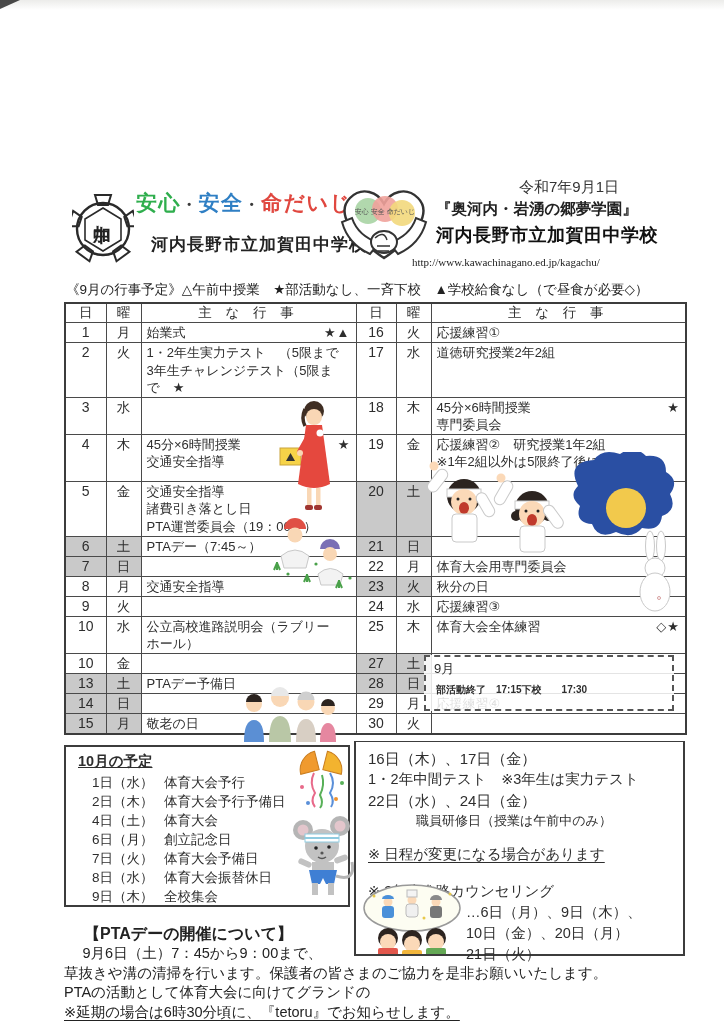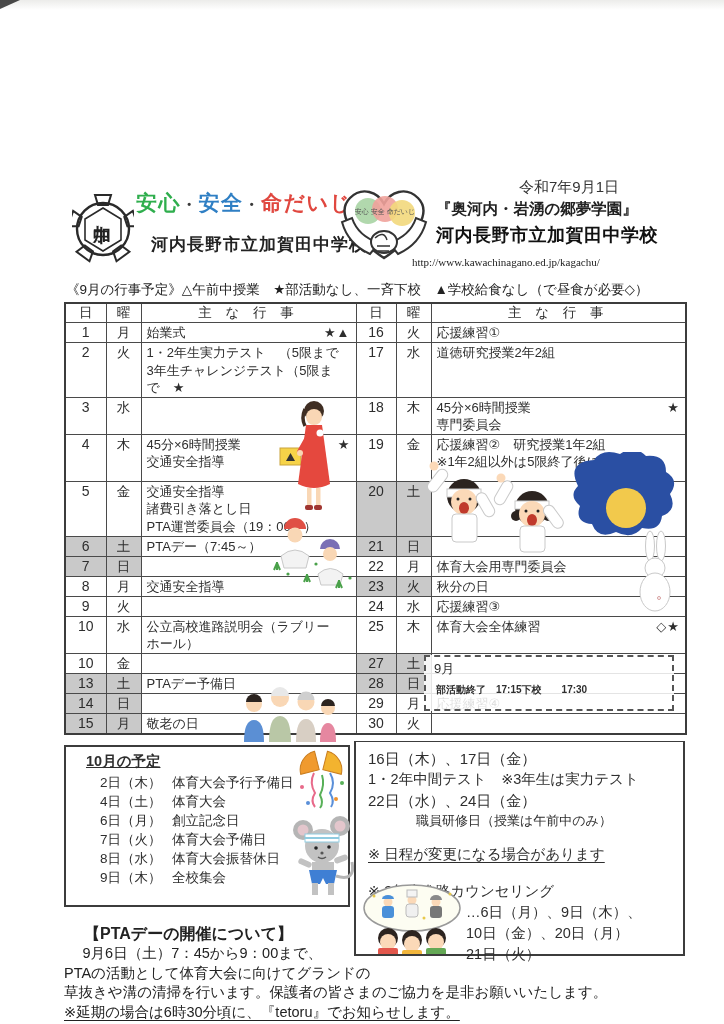--- a/index.html
+++ b/index.html
@@ -44,21 +44,21 @@
   td.sh{background:#c9c9c9;}
   tr.h19{height:19px;} tr.h18{height:18px;} tr.h20{height:20px;} tr.h31{height:31px;}
   tr.h37{height:37px;} tr.h47{height:47px;} tr.h55{height:55px;} tr.h59{height:59px;}
 
   
   .dashed-note{left:424px;top:655px;width:246px;height:52px;border:2px dashed #555;background:rgba(255,255,255,.85);}
   .dashed-note .m{position:absolute;left:8px;top:3px;font-size:13px;}
   .dashed-note .t{position:absolute;left:10px;top:26px;font-size:10px;font-weight:bold;white-space:nowrap;}
 
   
-  .oct-box{left:64px;top:745px;width:286px;height:162px;border:2px solid #3c3c3c;background:#fff;box-sizing:border-box;padding:5px 0 0 20px;}
+  .oct-box{left:64px;top:745px;width:286px;height:162px;border:2px solid #3c3c3c;background:#fff;box-sizing:border-box;padding:5px 0 0 12px;}
   .oct-title{font-size:14.5px;font-weight:bold;text-decoration:underline;margin:0 0 2px 0;}
   .oct-row{display:flex;font-size:13.5px;line-height:19px;}
   .oct-row .od{width:86px;padding-left:14px;box-sizing:border-box;}
 
   .notes-box{left:354px;top:741px;width:331px;height:215px;border:2px solid #3c3c3c;border-top-width:1px;background:#fff;box-sizing:border-box;padding:6px 8px 0 12px;}
   .notes-box p{margin:0;}
   .n1{font-size:15px;line-height:21px;}
   .n2{font-size:14.5px;line-height:21px;}
   .n4{font-size:13px;line-height:20px;padding-left:48px;}
   .nwarn{font-size:14.5px;margin-top:13px !important;text-decoration:underline;text-underline-offset:3px;}
@@ -341,20 +341,24 @@
     </g>
   </svg>
 
   <div class="abs dashed-note">
     <span class="m">9月</span>
     <span class="t">部活動終了　17:15下校　　17:30</span>
   </div>
 
   <div class="abs oct-box">
     <p class="oct-title">10月の予定</p>
+    <div class="oct-row">
+        <span class="od">1日（水）</span>
+        <span>体育大会予行</span>
+      </div>
     <div class="oct-row">
         <span class="od">2日（木）</span>
         <span>体育大会予行予備日</span>
       </div>
     <div class="oct-row">
         <span class="od">4日（土）</span>
         <span>体育大会</span>
       </div>
     <div class="oct-row">
         <span class="od">6日（月）</span>
@@ -446,17 +450,17 @@
       <rect x="42" y="66" width="20" height="6" rx="2" fill="#f2b63c"></rect>
       <circle cx="76" cy="54" r="10" fill="#2c2420"></circle>
         <circle cx="76" cy="58" r="8" fill="#fbd9b8"></circle>
       <rect x="66" y="64" width="20" height="8" rx="2" fill="#64a855"></rect>
     </g>
   </svg>
 
   <div class="abs pta">
     <p class="pt">【PTAデーの開催について】</p>
     <p class="p1">　9月6日（土）7：45から9：00まで、</p>
+    <p>草抜きや溝の清掃を行います。保護者の皆さまのご協力を是非お願いいたします。</p>
     <p>PTAの活動として体育大会に向けてグランドの</p>
-    <p>草抜きや溝の清掃を行います。保護者の皆さまのご協力を是非お願いいたします。</p>
     <p class="p4">※延期の場合は6時30分頃に、『tetoru』でお知らせします。</p>
   </div>
 </div>
 
 </body></html>

